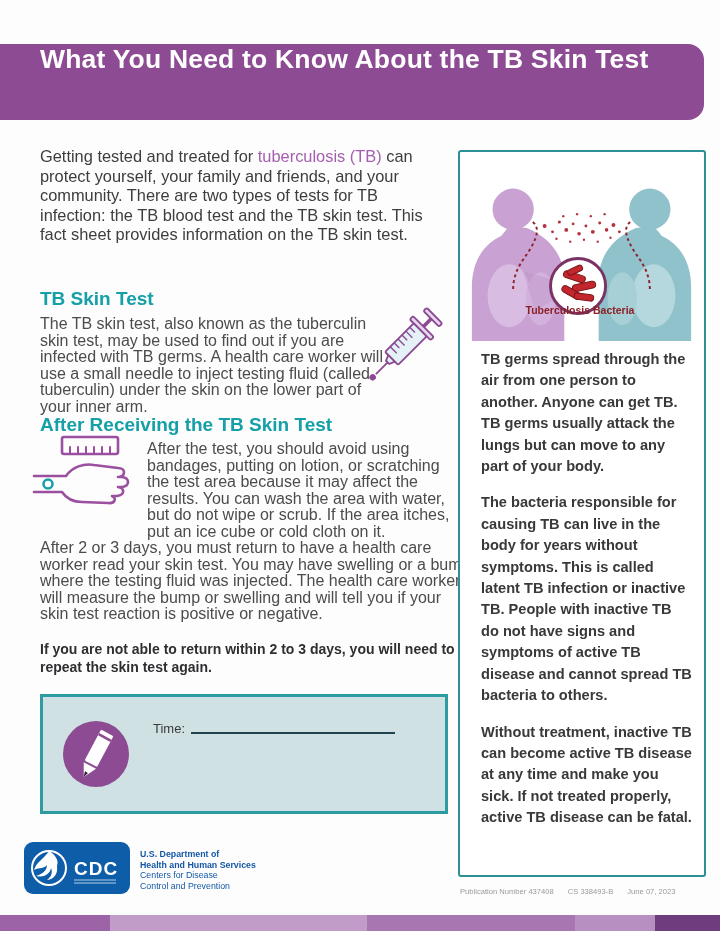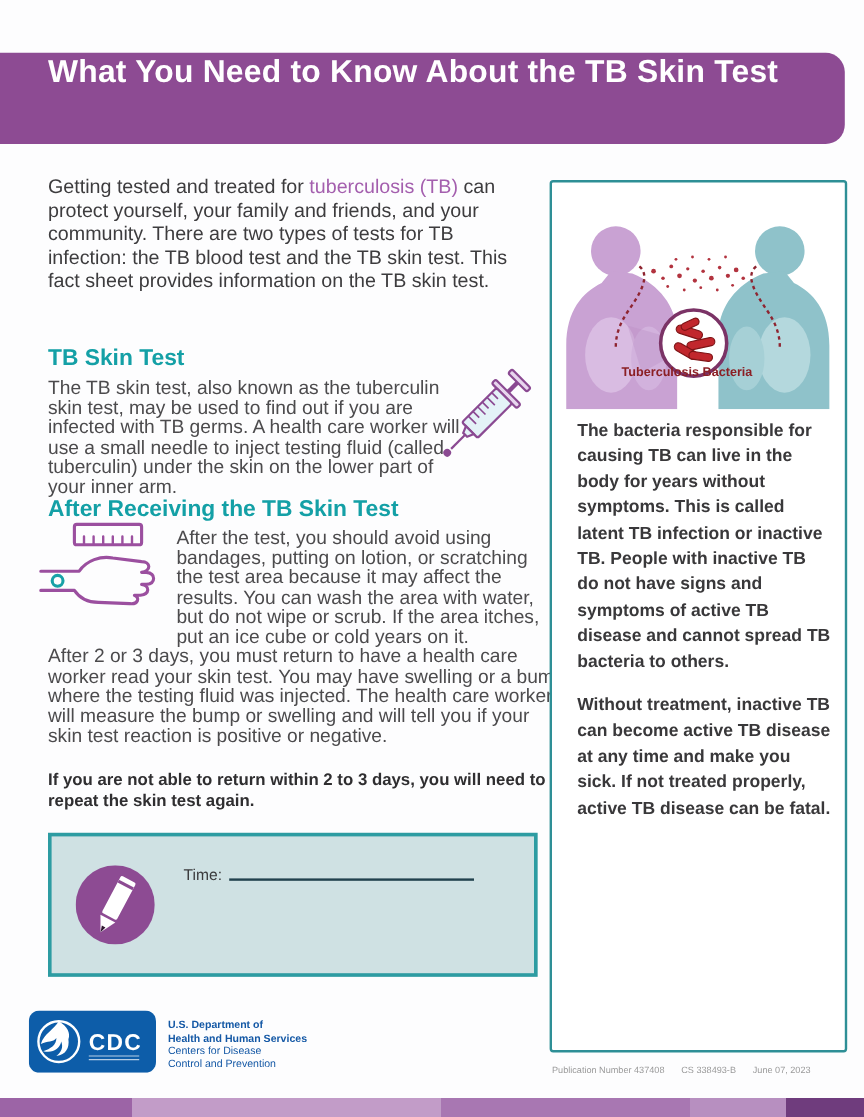--- a/index.html
+++ b/index.html
@@ -54,21 +54,21 @@
   .field-row .label { padding-bottom:1px; white-space:nowrap; }
   .write-line { flex:1; border-bottom:2px solid #22424e; margin-left:6px; margin-bottom:3px; }
 
   
   .sidebar {
     position:absolute; left:458px; top:150px; width:248px; height:727px;
     background:#ffffff; border:2px solid #2e8f96; border-radius:3px;
   }
   .illo { position:absolute; top:13px; left:2px; }
   .illo-label {
-    position:absolute; top:152px; left:58px; width:124px; text-align:left;
+    position:absolute; top:152px; left:58px; width:124px; text-align:center;
     font-size:10.5px; font-weight:bold; color:#8b1f24; line-height:12px;
   }
   .sidebar-text {
     position:absolute; top:197px; left:21px; width:212px;
     font-size:14.6px; font-weight:bold; color:#39383a; line-height:21.4px;
   }
   .sidebar-text p { margin-bottom:15px; }
 
   
   .cdc-logo { position:absolute; left:24px; top:842px; }
@@ -113,21 +113,21 @@
 
 <svg class="hand" width="110" height="84" viewBox="0 0 110 84">
   <g stroke="#9b4f9f" stroke-width="2.6" fill="none" stroke-linecap="round" stroke-linejoin="round">
     <rect x="30" y="4" width="56" height="17" rx="2"></rect>
     <path d="M38,21 v-7 M46,21 v-7 M54,21 v-7 M62,21 v-7 M70,21 v-7 M78,21 v-7" stroke-width="2"></path>
     <path d="M2,43 H34 C40,34 52,30 62,32 L86,35 C94,35 94,43 86,44 L90,44 C98,45 98,53 90,54 L86,54 C93,55 93,62 85,63 L80,63 C85,65 83,71 76,70 L50,69 C40,69 34,65 30,59 L2,59"></path>
     <circle cx="16" cy="51" r="4.5" stroke="#18a1a7"></circle>
   </g>
 </svg>
 
-<p class="body-text" id="after-body">After the test, you should avoid using bandages, putting on lotion, or scratching the test area because it may affect the results. You can wash the area with water, but do not wipe or scrub. If the area itches, put an ice cube or cold years on it.</p>
+<p class="body-text" id="after-body">After the test, you should avoid using bandages, putting on lotion, or scratching the test area because it may affect the results. You can wash the area with water, but do not wipe or scrub. If the area itches, put an ice cube or cold cloth on it.</p>
 
 <p class="body-text" id="return-body">After 2 or 3 days, you must return to have a health care worker read your skin test. You may have swelling or a bump where the testing fluid was injected. The health care worker will measure the bump or swelling and will tell you if your skin test reaction is positive or negative.</p>
 
 <p class="emphasis">If you are not able to return within 2 to 3 days, you will need to repeat the skin test again.</p>
 
 <div class="reminder">
   <svg class="pencil-badge" viewBox="0 0 66 66">
     <circle cx="33" cy="33" r="33" fill="#8d4b93"></circle>
     <g transform="rotate(28 33 33)">
       <rect x="26" y="9" width="14" height="35" rx="1.5" fill="#ffffff"></rect>
@@ -188,20 +188,21 @@
     <g fill="#c1272d" stroke="#7e1416" stroke-width="1">
       <rect x="103" y="110" width="23" height="7" rx="3.5" transform="rotate(18 114 113)"></rect>
       <rect x="112" y="120" width="24" height="7" rx="3.5" transform="rotate(-12 124 123)"></rect>
       <rect x="101" y="126" width="21" height="7" rx="3.5" transform="rotate(30 111 129)"></rect>
       <rect x="114" y="131" width="20" height="6.5" rx="3.2" transform="rotate(8 124 134)"></rect>
       <rect x="107" y="104" width="16" height="6" rx="3" transform="rotate(-25 115 107)"></rect>
     </g>
   </svg>
   <div class="illo-label">Tuberculosis Bacteria</div>
   <div class="sidebar-text">
+    <p>TB germs spread through the air from one person to another.  Anyone can get TB. TB germs usually attack the lungs but can move to any part of your body.</p>
     <p>The bacteria responsible for causing TB can live in the body for years without symptoms. This is called latent TB infection or inactive TB. People with inactive TB do not have signs and symptoms of active TB disease and cannot spread TB bacteria to others.</p>
     <p>Without treatment, inactive TB can become active TB disease at any time and make you sick. If not treated properly, active TB disease can be fatal.</p>
   </div>
 </aside>
 
 <svg class="cdc-logo" width="106" height="52" viewBox="0 0 106 52">
   <rect x="0" y="0" width="106" height="52" rx="9" fill="#0d5da9"></rect>
   <circle cx="25" cy="26" r="17" fill="none" stroke="#ffffff" stroke-width="2"></circle>
   <path d="M25,9 C20,17 13,19 10,28 C16,25 20,27 23,23 C23,29 18,32 12,34 C20,36 26,32 27,26 C29,31 27,35 23,38 C31,37 34,31 33,24 C35,19 32,13 25,9 Z" fill="#ffffff"></path>
   <text x="50" y="33" font-size="19" font-weight="bold" fill="#ffffff" letter-spacing="1">CDC</text>

